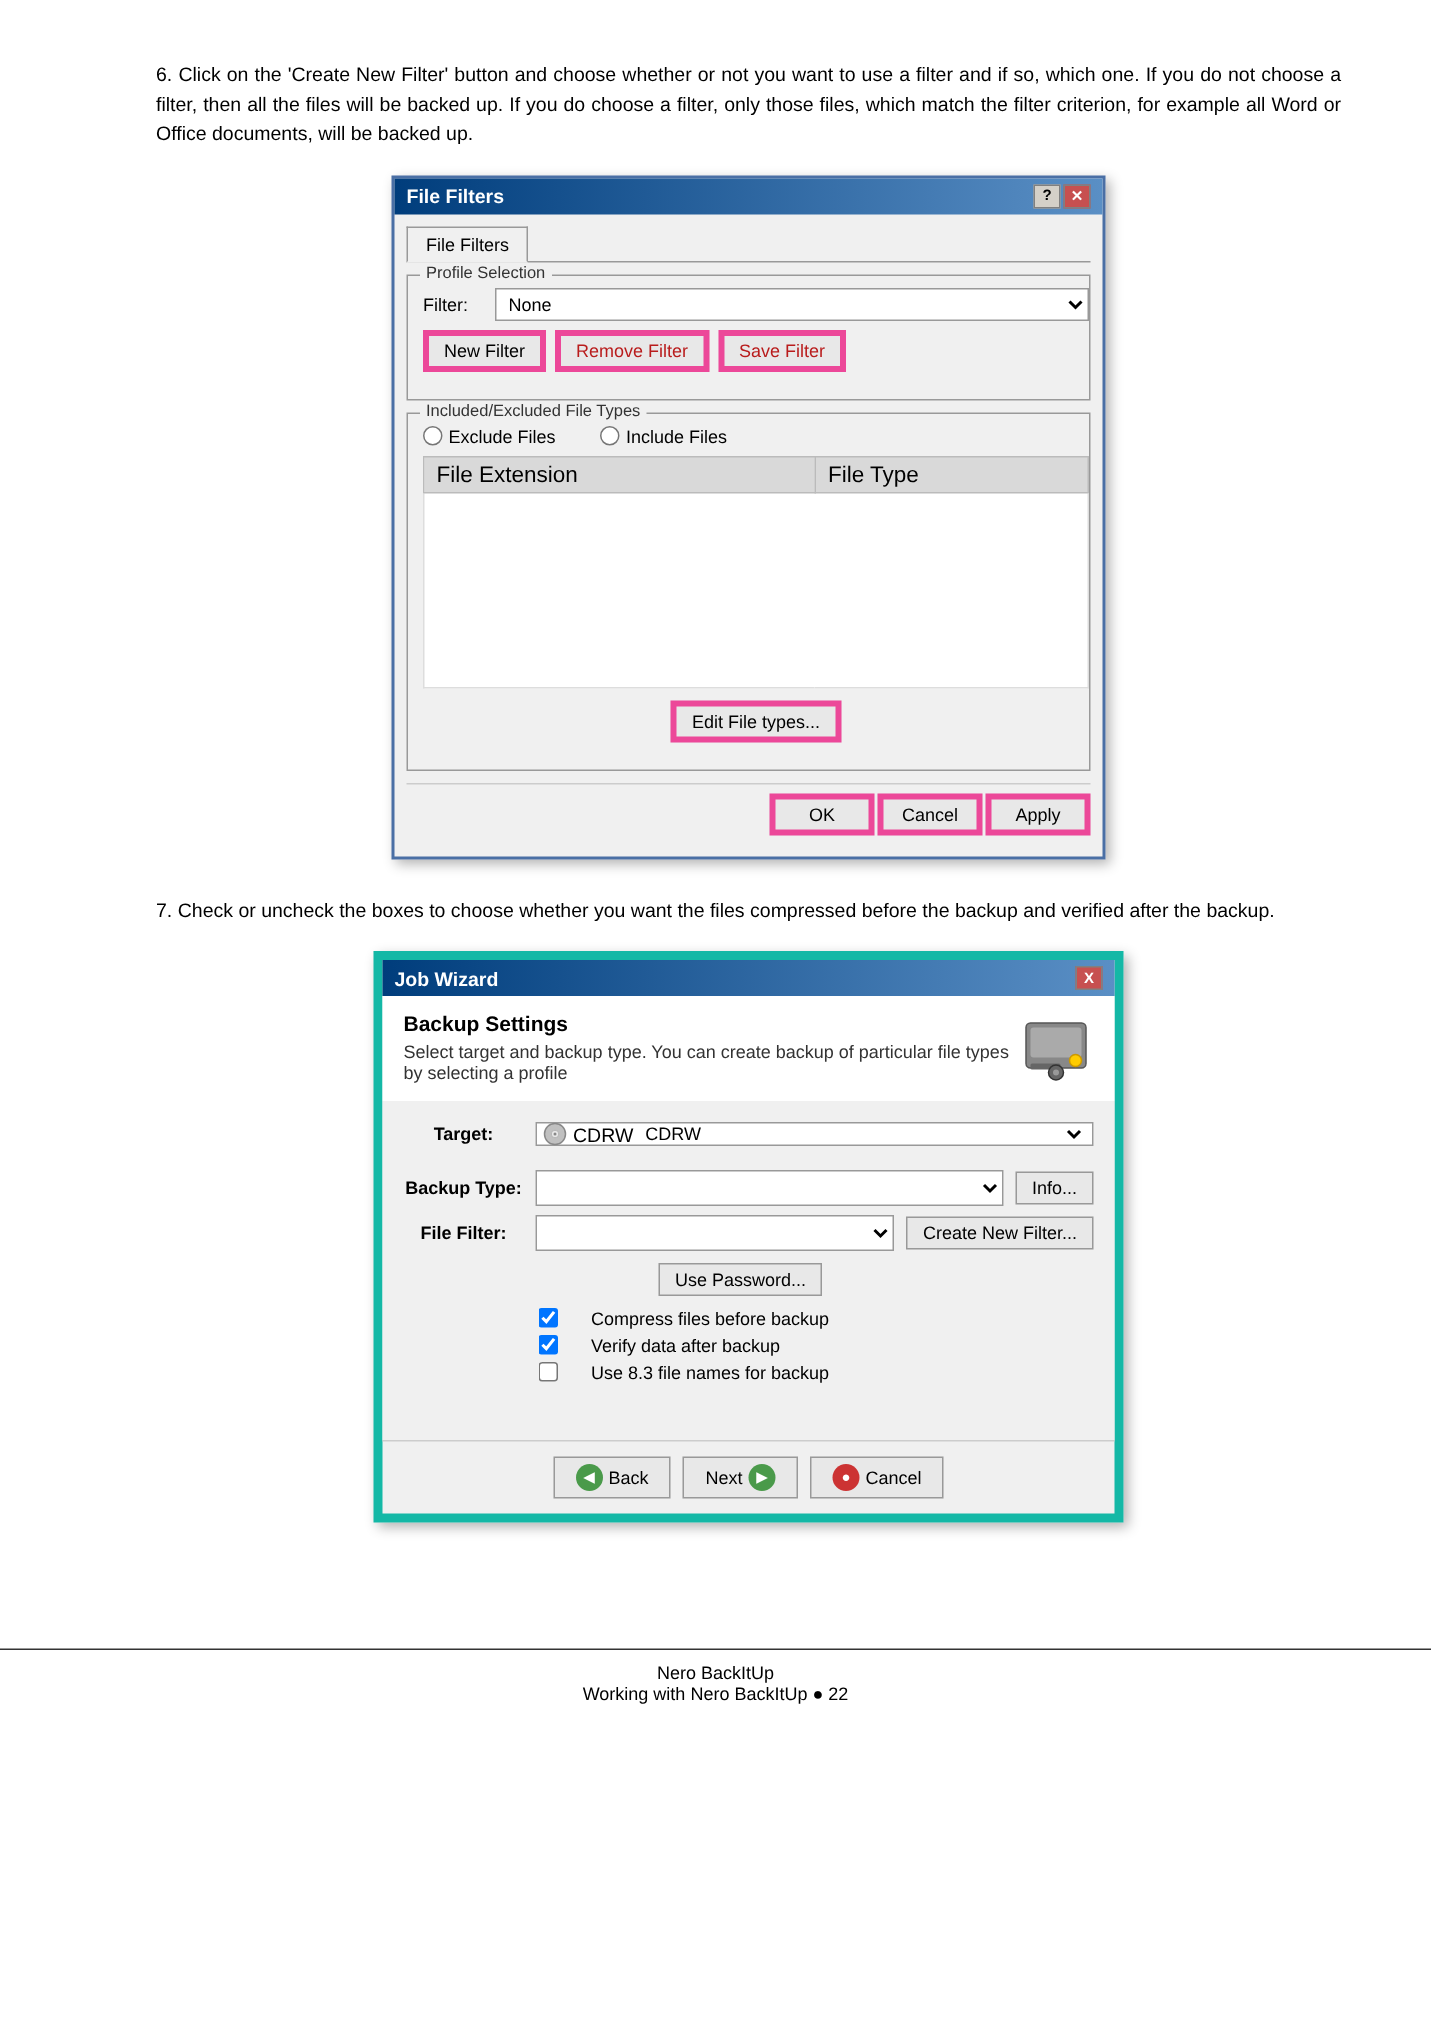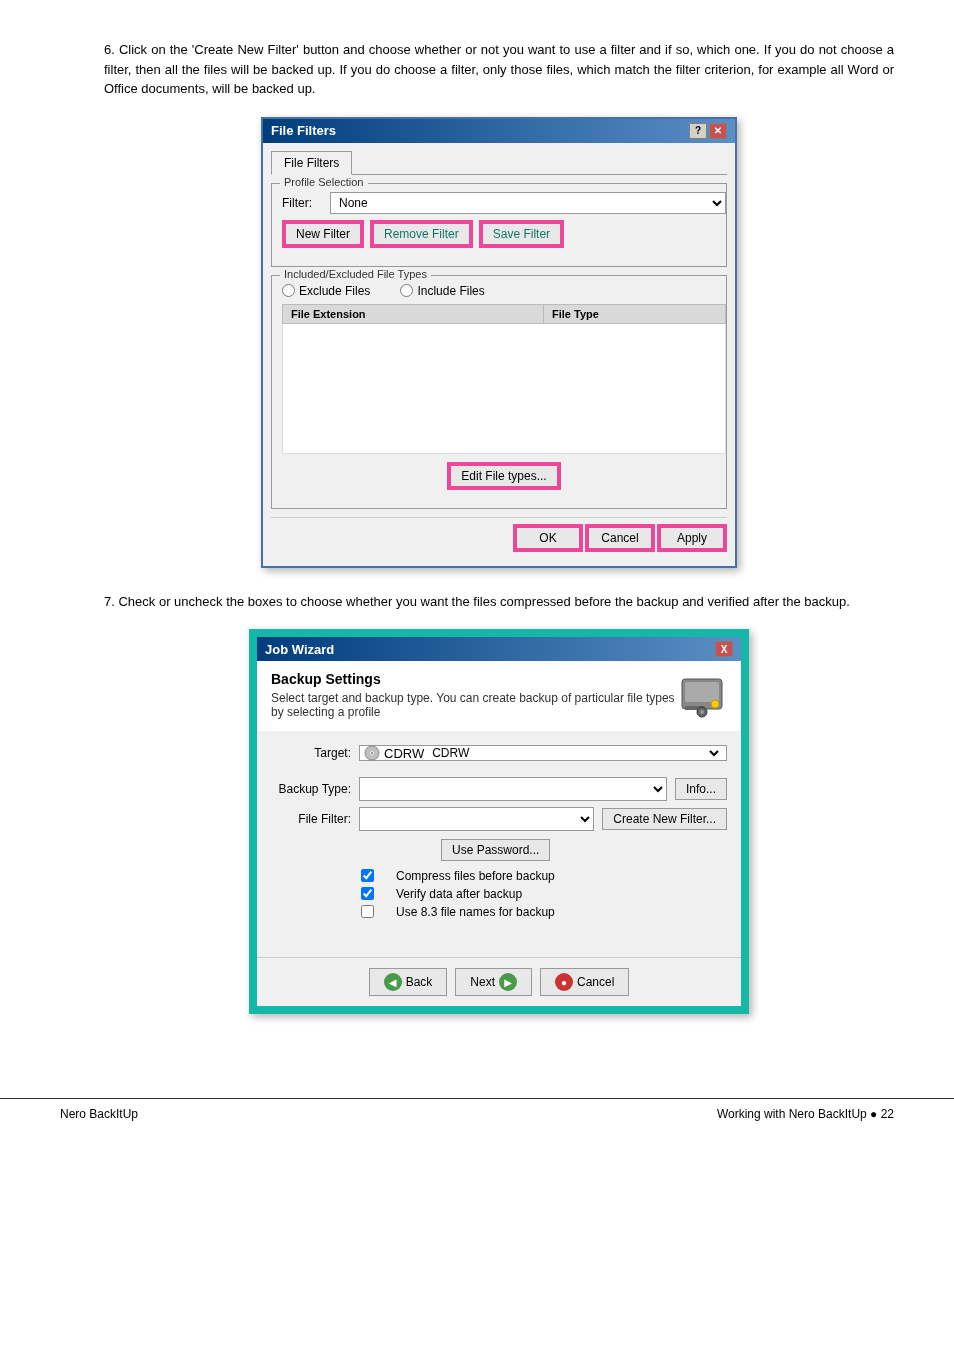--- a/index.html
+++ b/index.html
@@ -149,21 +149,21 @@
       padding: 3px 10px;
       font-size: 12px;
       background: #e8e8e8;
       border: 4px solid #ec4899;
       cursor: pointer;
       min-width: 70px;
       text-align: center;
     }
 
     .btn.disabled {
-      color: #0f766e;
+      color: #b91c1c;
       cursor: default;
     }
 
     .radio-row {
       display: flex;
       gap: 30px;
       align-items: center;
       margin-bottom: 6px;
     }
 
@@ -180,22 +180,22 @@
       border: 1px solid #999;
       border-collapse: collapse;
       background: white;
       margin-bottom: 8px;
     }
 
     .file-table th {
       background: #d9d9d9;
       border: 1px solid #bbb;
       padding: 3px 8px;
-      font-size: 11px;
-      font-weight: bold;
+      font-size: 15px;
+      font-weight: normal;
       text-align: left;
     }
 
     .file-table td {
       height: 16px;
       border: 1px solid #ddd;
     }
 
     .file-table-body {
       height: 130px;
@@ -211,21 +211,21 @@
     .dialog-footer {
       display: flex;
       justify-content: flex-end;
       gap: 2px;
       padding: 6px 0;
       border-top: 1px solid #ccc;
     }
 
     
     .job-wizard {
-      border: 8px solid #14b8a6;
+      border: 6px solid #14b8a6;
       background: #f0f0f0;
       width: 500px;
       box-shadow: 3px 3px 8px rgba(0,0,0,0.3);
     }
 
     .jw-titlebar {
       background: linear-gradient(to right, #003d7c, #5a8fc5);
       color: white;
       padding: 4px 8px;
       display: flex;
@@ -270,21 +270,22 @@
     .jw-row {
       display: flex;
       align-items: center;
       margin-bottom: 10px;
       gap: 8px;
     }
 
     .jw-label {
       font-size: 12px;
       min-width: 80px;
-      text-align: right;
+      text-align: center;
+      font-weight: bold;
     }
 
     .jw-select {
       flex: 1;
       height: 24px;
       border: 1px solid #999;
       background: white;
       font-size: 12px;
       padding: 11px 4px;
     }
@@ -343,20 +344,21 @@
 
     
     .page-footer {
       border-top: 1px solid #333;
       display: flex;
       justify-content: space-between;
       align-items: center;
       padding: 8px 60px;
       margin-top: 20px;
       font-size: 12px;
+      flex-direction: column;
     }
 
     .disc-svg {
       width: 16px;
       height: 16px;
     }
 
     
     .target-select-wrapper {
       display: flex;

